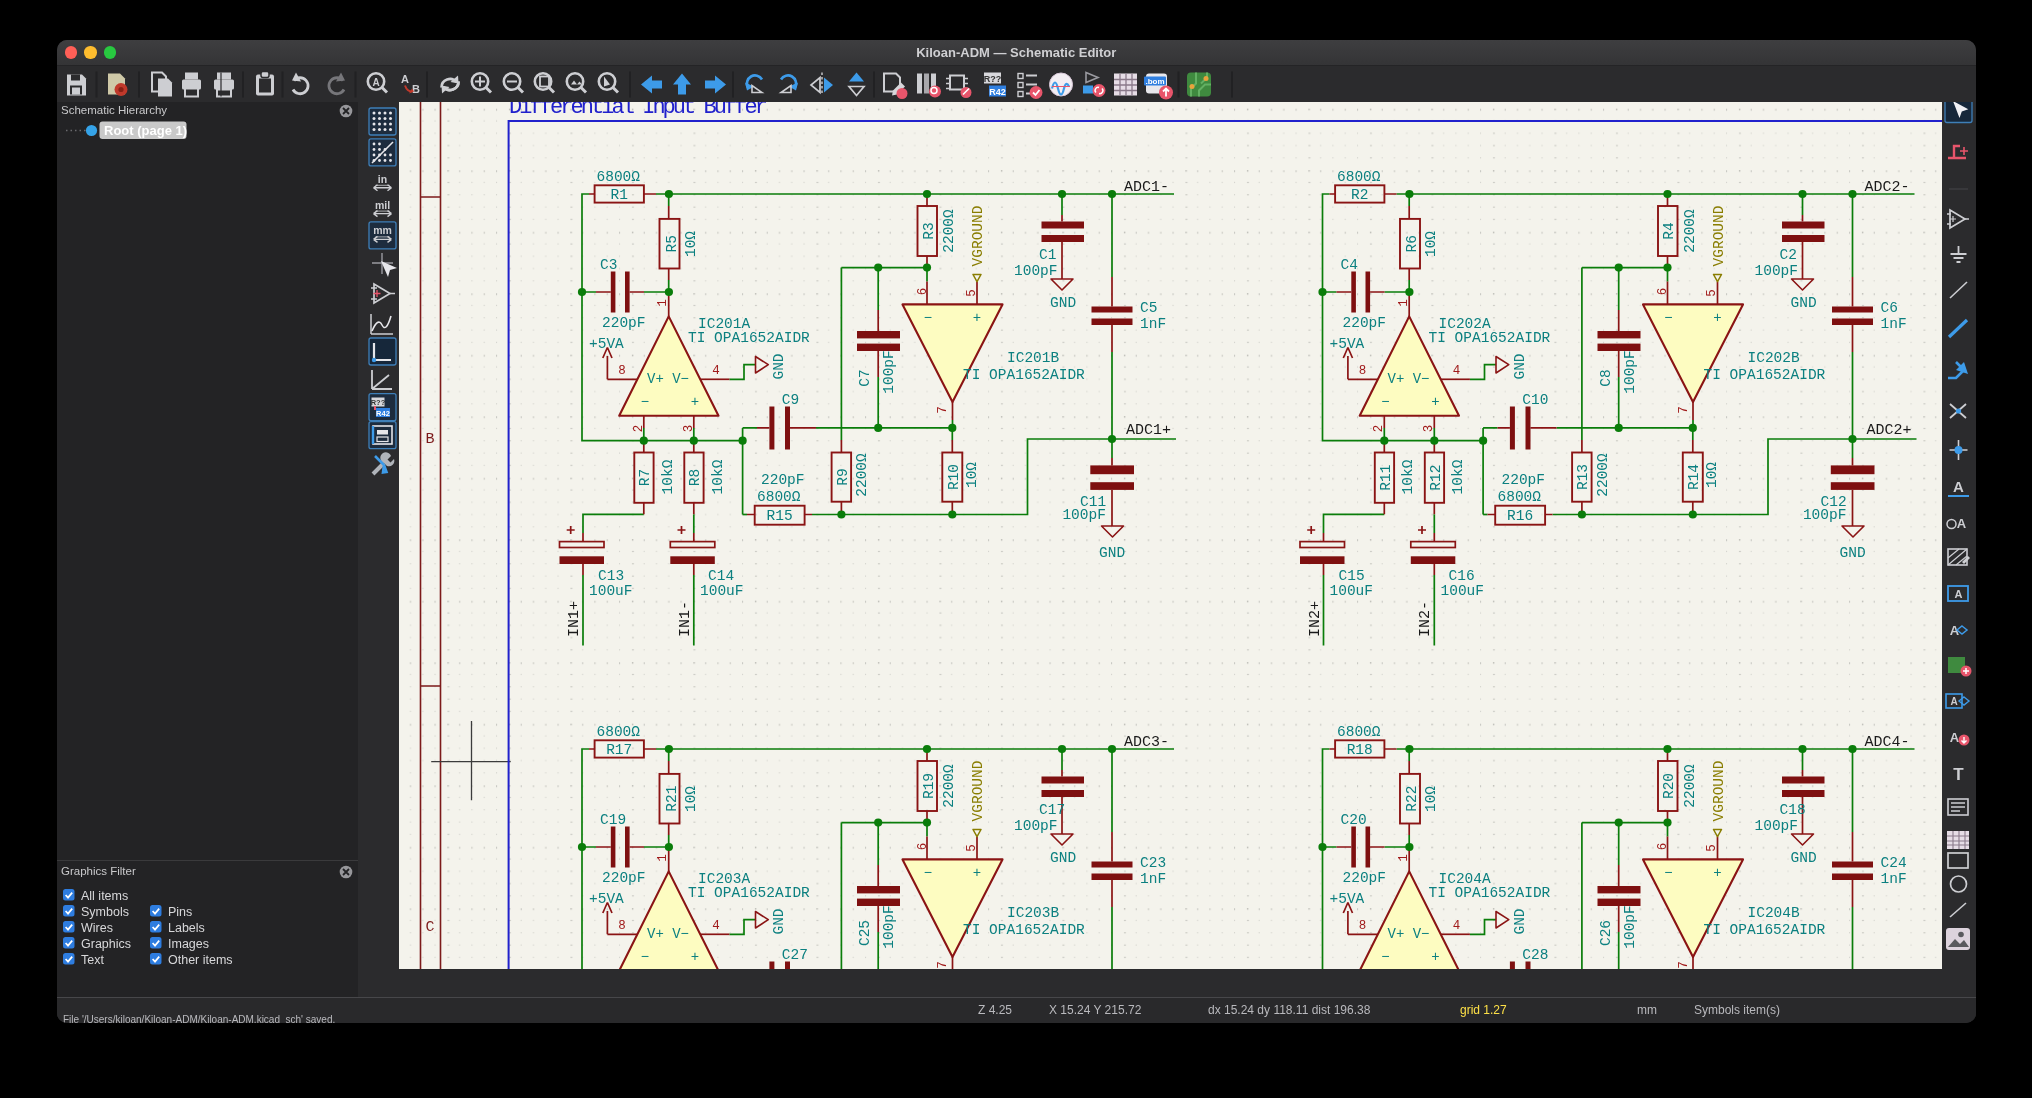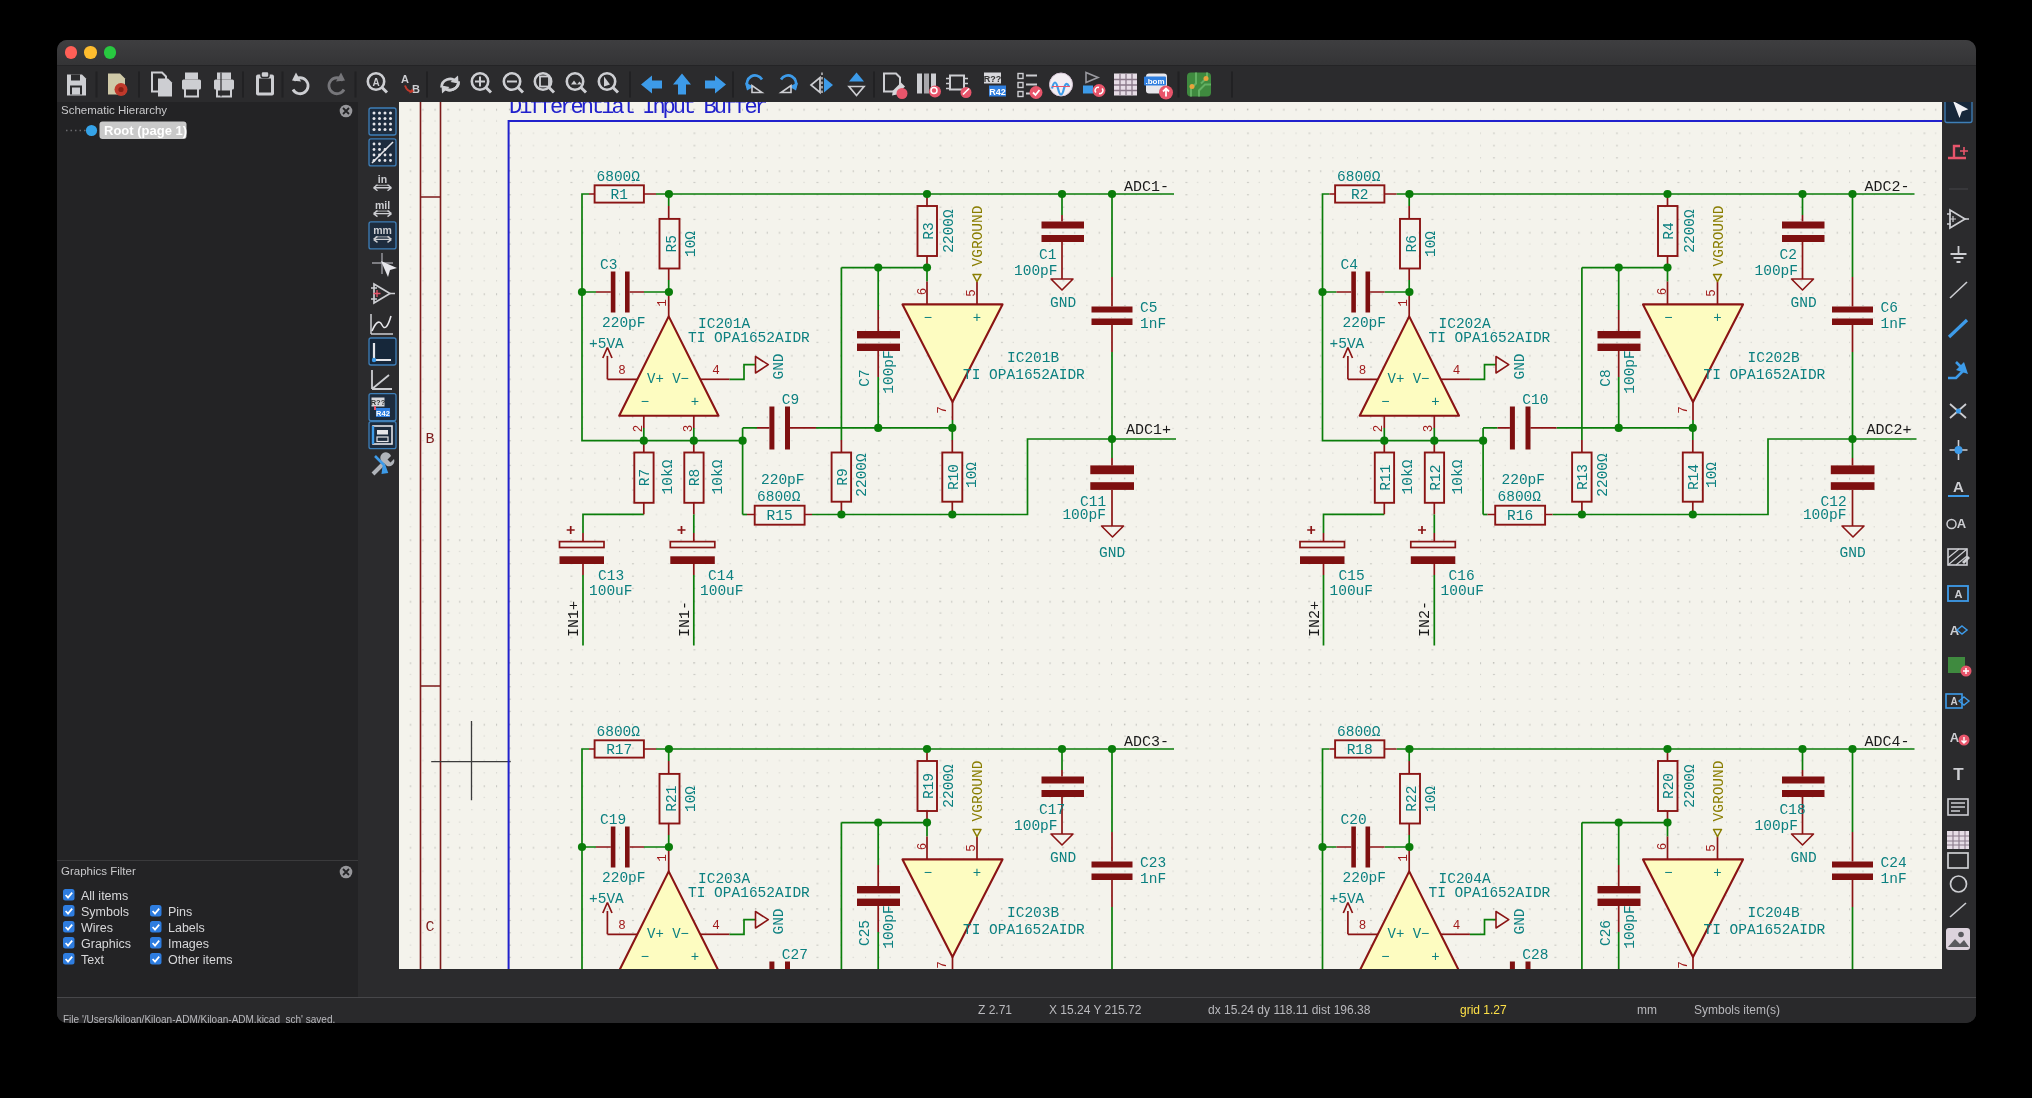--- a/index.html
+++ b/index.html
@@ -1,14 +1,15 @@
 <!DOCTYPE html>
 <html><head><meta charset="utf-8"><style>*{margin:0;padding:0;box-sizing:border-box}body{width:2032px;height:1098px;background:#000;overflow:hidden;font-family:"Liberation Sans",sans-serif}.win{position:absolute;left:57px;top:40px;width:1918.5px;height:983px;background:#2b2b2d;border-radius:10px;overflow:hidden}.tbar{position:absolute;left:0;top:0;width:100%;height:25.5px;background:linear-gradient(#3e3e40,#343436);border-bottom:1px solid #242426}.tl{position:absolute;top:46.5px;width:12.4px;height:12.4px;border-radius:50%}.title{position:absolute;top:45px;left:0;width:100%;text-align:center;font-size:13px;font-weight:bold;color:#cfcfd2}.abs{position:absolute}.hdr{font-size:11.5px;color:#c9c9cb}</style></head><body>
 <div class="win">
     <div class="tbar"></div>
+    <div class="title" style="top:5px">Kiloan-ADM — Schematic Editor</div>
     <div class="tl" style="left:7.8px;top:6.3px;background:#ff5f57"></div>
     <div class="tl" style="left:27.3px;top:6.3px;background:#febc2e"></div>
     <div class="tl" style="left:46.8px;top:6.3px;background:#28c840"></div>
     <svg class="abs" style="left:0;top:25.5px" width="1918" height="36.5" viewBox="57 65.5 1918 36.5">
       <path d="M67,74 h15 l4,4 v17 h-19 z" fill="#cdced2"></path>
       <rect x="71" y="74" width="9" height="6" fill="#2b2b2d"></rect>
       <rect x="70" y="85" width="12" height="9" fill="#2b2b2d"></rect>
       <rect x="72" y="87" width="8" height="7" fill="#cdced2"></rect>
       <path d="M108,73 h12 l5,5 v16 h-17 z" fill="#cfc9a8"></path>
       <circle cx="121" cy="89" r="6.5" fill="#c0392b"></circle>
@@ -923,18 +924,18 @@
       <rect x="1948" y="853" width="20" height="15" fill="none" stroke="#cdced2" stroke-width="1.7"></rect>
       <circle cx="1958.5" cy="884" r="8" fill="none" stroke="#cdced2" stroke-width="1.7"></circle>
       <path d="M1950,917 l16,-14" stroke="#cdced2" stroke-width="1.6"></path>
       <path d="M1949,189 h19" stroke="#47474a" stroke-width="1.2"></path>
       <rect x="1946" y="928" width="24" height="22" rx="3" fill="#ddd3dd"></rect>
       <circle cx="1961" cy="934.5" r="2.8" fill="#5a5a5e"></circle>
       <path d="M1948,947 l7,-8 5,5 4,-4 5,7 z" fill="#5a5a5e"></path>
     </svg>
     <div class="abs" style="left:0;top:957px;width:1918.5px;height:26px;background:#29292b;border-top:1px solid #47474a"></div>
     <div class="abs" style="left:6px;font-size:10px;color:#b9b9bd;top:974px">File '/Users/kiloan/Kiloan-ADM/Kiloan-ADM.kicad_sch' saved.</div>
-    <div class="abs" style="left:921px;font-size:12px;color:#b9b9bd;top:963px">Z 2.71</div>
+    <div class="abs" style="left:921px;font-size:12px;color:#b9b9bd;top:963px">Z 4.25</div>
     <div class="abs" style="left:992px;font-size:12px;color:#b9b9bd;top:963px">X 15.24  Y 215.72</div>
     <div class="abs" style="left:1151px;font-size:12px;color:#b9b9bd;top:963px">dx 15.24  dy 118.11  dist 196.38</div>
     <div class="abs" style="left:1403px;font-size:12px;color:#fde047;top:963px">grid 1.27</div>
     <div class="abs" style="left:1580px;font-size:12px;color:#b9b9bd;top:963px">mm</div>
     <div class="abs" style="left:1637px;font-size:12px;color:#b9b9bd;top:963px">Symbols item(s)</div>
   </div>
 </body></html>

